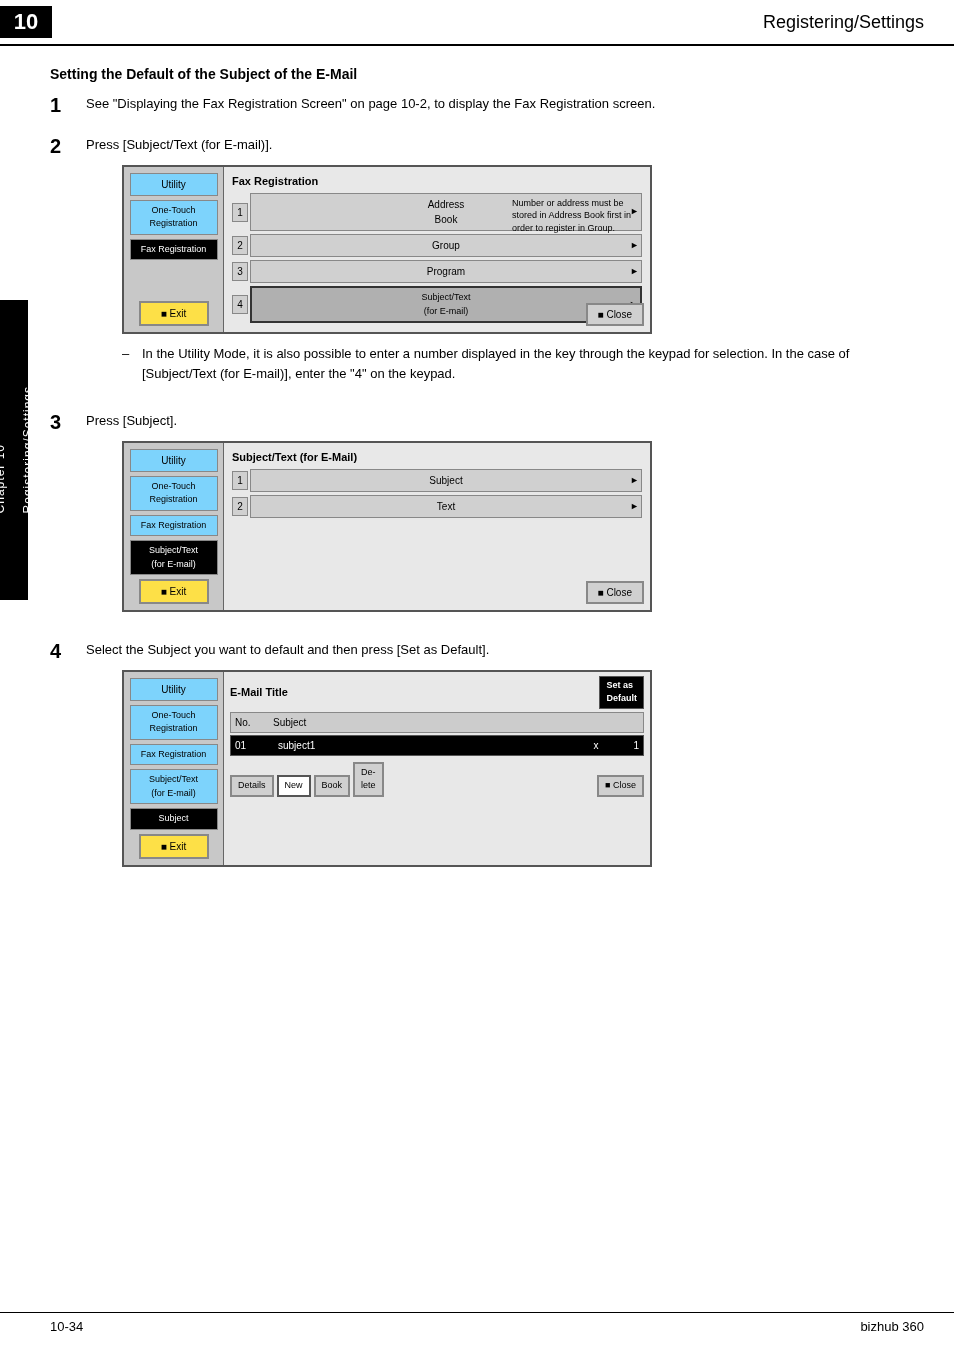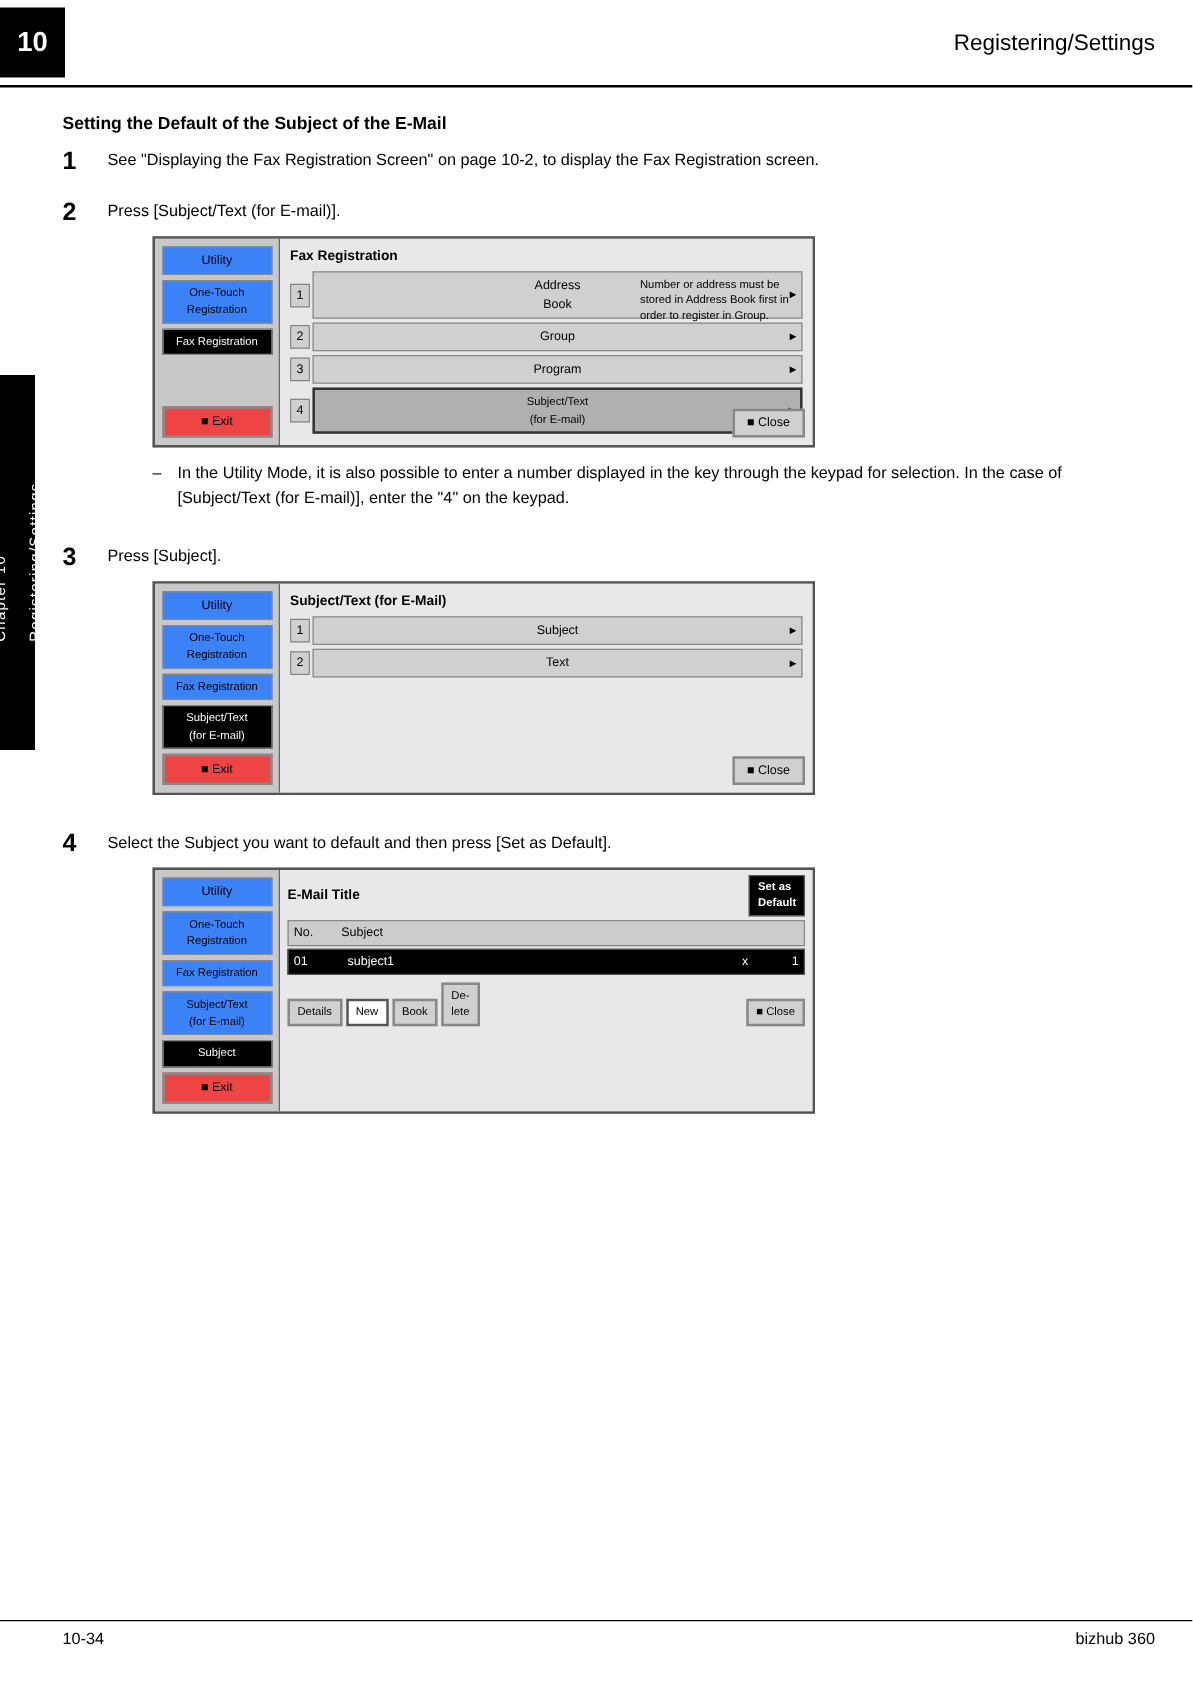--- a/index.html
+++ b/index.html
@@ -27,21 +27,21 @@
       border-bottom: 2px solid #000;
       padding: 6px 30px 6px 0;
       margin-bottom: 0;
     }
     .chapter-box {
       background: #000;
       color: #fff;
       font-size: 22px;
       font-weight: bold;
       width: 52px;
-      height: 56px;
+      height: 32px;
       display: flex;
       align-items: center;
       justify-content: center;
       margin-right: 20px;
     }
     .header-title {
       font-size: 18px;
       font-weight: normal;
       margin-left: auto;
     }
@@ -98,34 +98,34 @@
       border-right: 1px solid #666;
       display: flex;
       flex-direction: column;
       align-items: center;
       padding: 6px 4px;
       gap: 4px;
     }
 
     .sidebar-btn {
       width: 88px;
-      background: #3b82f6;
+      background: #7dd3fc;
       border: 1px solid #888;
       font-size: 10px;
       text-align: center;
       padding: 3px 2px;
       cursor: pointer;
     }
     .sidebar-btn.inverted {
       background: #000;
       color: #fff;
     }
     .sidebar-exit-btn {
-      width: 88px;
-      background: #ef4444;
+      width: 70px;
+      background: #fde047;
       border: 2px solid #888;
       font-size: 10px;
       text-align: center;
       padding: 3px 4px;
       margin-top: auto;
       cursor: pointer;
     }
 
     .screen-main {
       flex: 1;
@@ -281,21 +281,21 @@
       cursor: pointer;
     }
     .bottom-btn.new-btn {
       background: #fff;
       border: 2px solid #555;
     }
 
     
     .page-footer {
       position: absolute;
-      bottom: 34px;
+      bottom: 18px;
       left: 0;
       right: 0;
       display: flex;
       justify-content: space-between;
       padding: 0 30px 0 50px;
       border-top: 1px solid #000;
       padding-top: 6px;
       font-size: 13px;
     }
 

